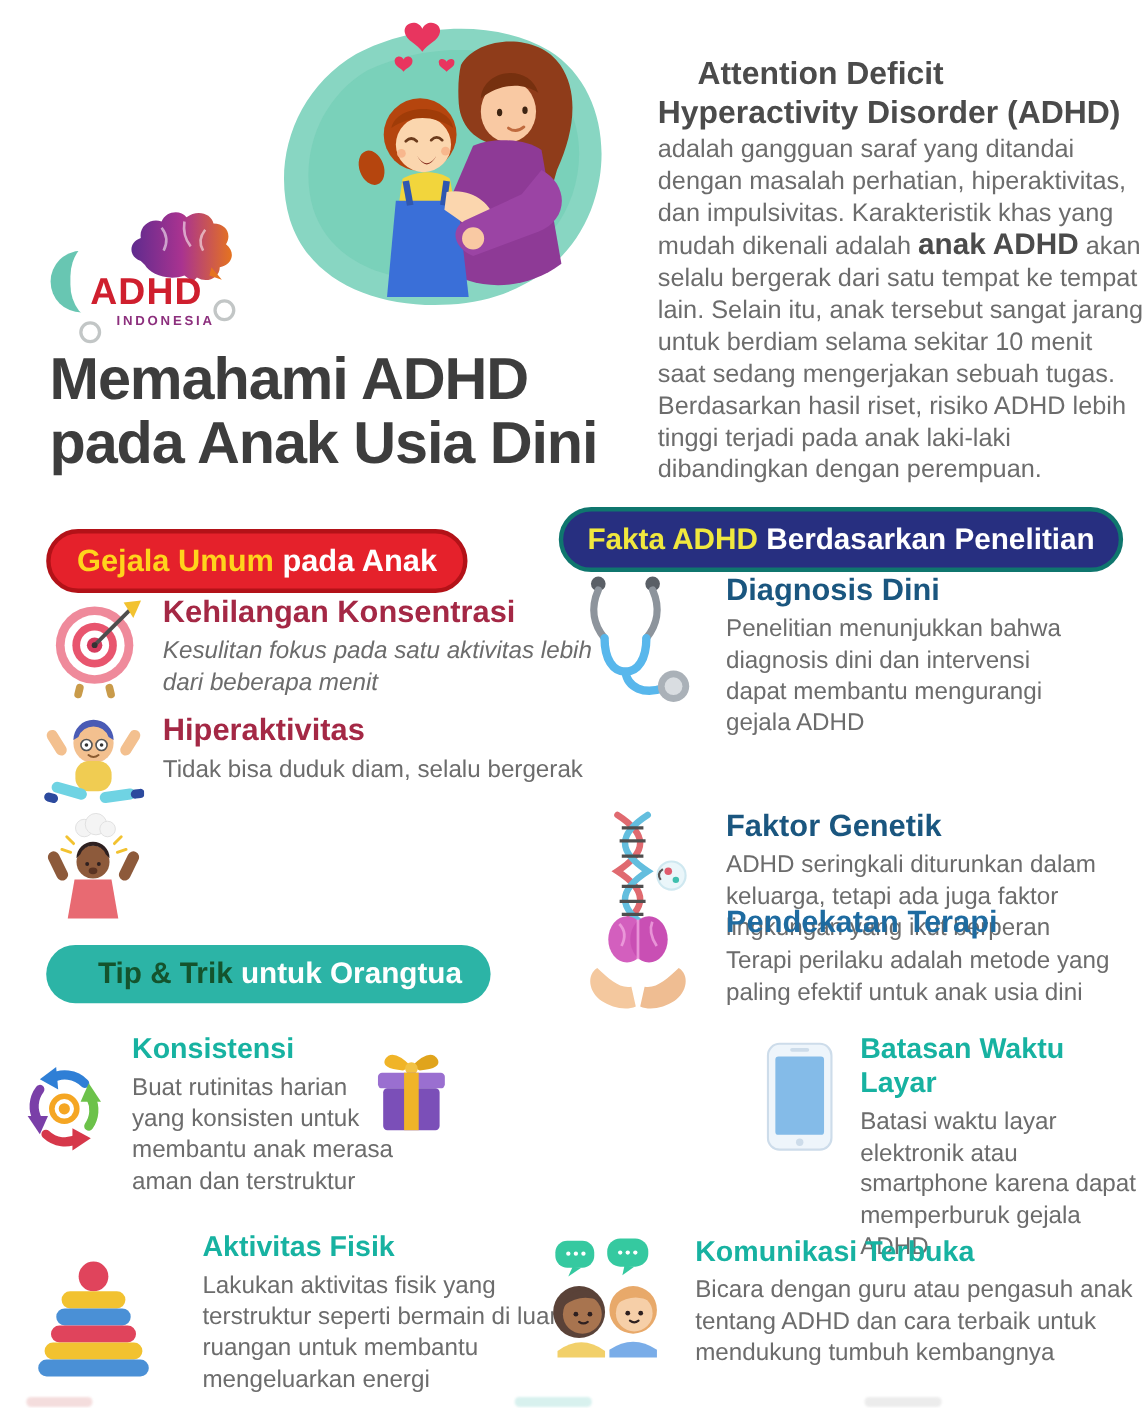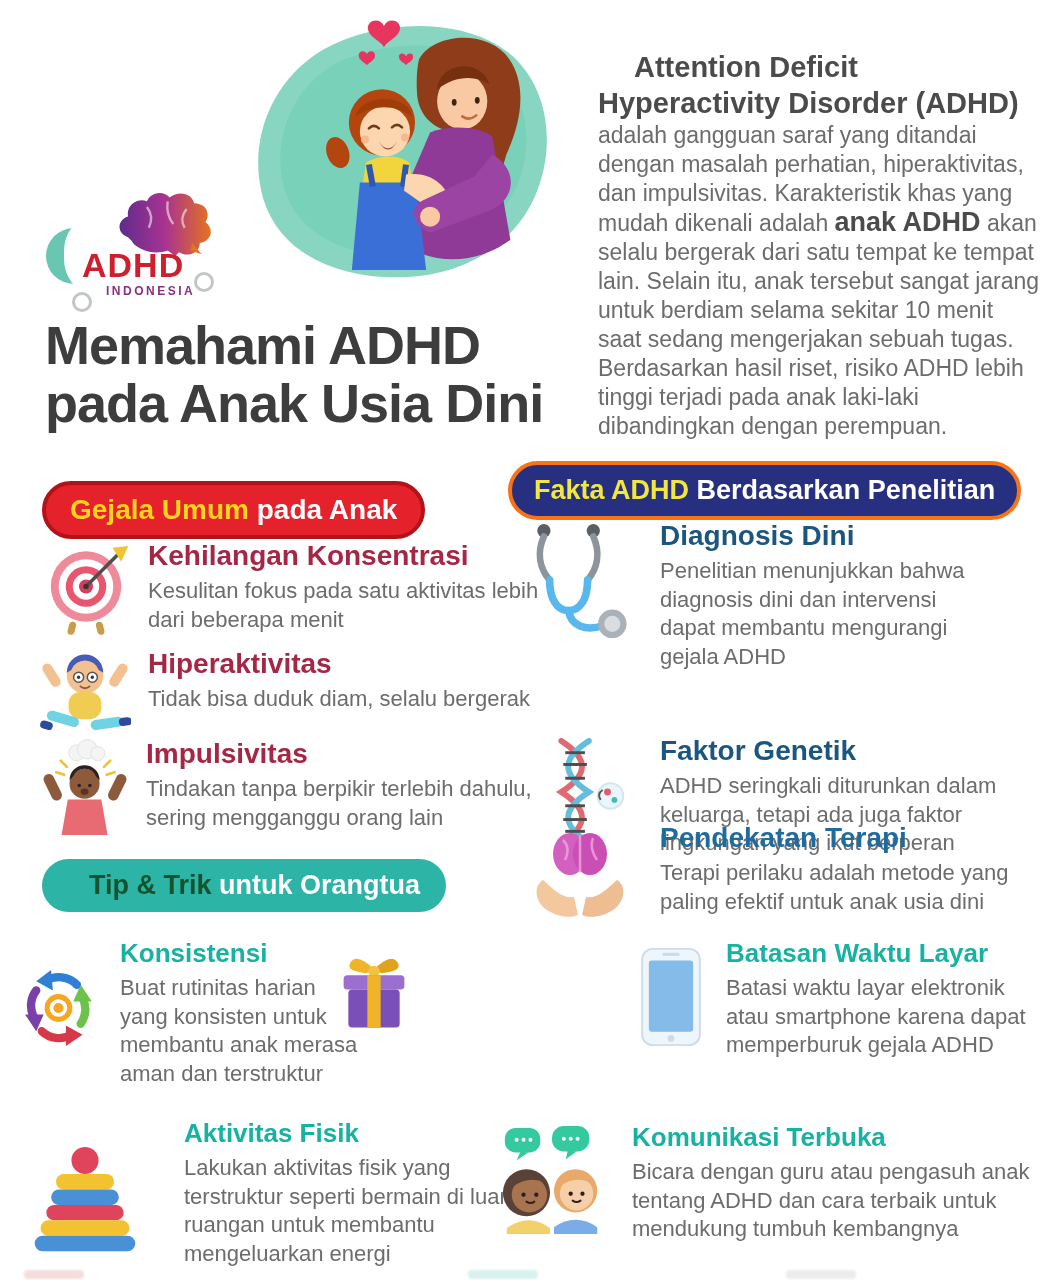--- a/index.html
+++ b/index.html
@@ -19,21 +19,21 @@
   .main-title{position:absolute;left:45px;top:316px;width:560px;font-size:54px;line-height:1.08;
               font-weight:bold;color:#3d3d3d;letter-spacing:-1px;}
   .intro{position:absolute;left:598px;top:26px;width:443px;font-size:23px;line-height:29px;color:#6c6c6c;}
   .intro .lead{font-size:29px;line-height:36px;font-weight:bold;color:#4b4b4b;margin-left:36px;}
   .intro .mid{font-size:27px;font-weight:bold;color:#4b4b4b;}
 
   
   .badge{position:absolute;white-space:nowrap;font-weight:bold;border-radius:34px;box-sizing:border-box;}
   .badge-gejala{left:42px;top:481px;background:#e5212b;border:4px solid #b31218;color:#fff;
                 font-size:28px;padding:9px 24px;}
-  .badge-fakta{left:508px;top:461px;background:#272f80;border:4px solid #f97316;color:#fff;
+  .badge-fakta{left:508px;top:461px;background:#272f80;border:4px solid #0f766e;color:#fff;
                font-size:27px;padding:10px 22px;}
   .badge-tips{left:42px;top:859px;background:#2cb4a6;color:#fff;font-size:27px;padding:11px 26px;}
   .hl-yellow{color:#ffd41c;}
   .hl-lime{color:#14532d;margin-left:21px;}
 
   
   .item{position:absolute;display:flex;align-items:flex-start;}
   .icon-box{flex:0 0 auto;display:flex;justify-content:center;}
   .item-text{margin-left:16px;}
   .g-title{font-size:28px;font-weight:bold;color:#a42845;margin-bottom:5px;}
@@ -130,21 +130,21 @@
         <circle cx="50" cy="52" r="23" fill="#e8556e"></circle>
           <circle cx="50" cy="52" r="15" fill="#fff"></circle>
         <circle cx="50" cy="52" r="8" fill="#d63c5e"></circle>
         <line x1="50" y1="52" x2="86" y2="16" stroke="#4e4e4e" stroke-width="4"></line>
         <path d="M80 8 L98 6 L90 24 Z" fill="#f2c230"></path>
           <circle cx="50" cy="52" r="3" fill="#333"></circle>
       </svg>
     </div>
     <div class="item-text">
       <div class="g-title">Kehilangan Konsentrasi</div>
-      <div class="desc" style="max-width:395px;">Kesulitan fokus pada satu aktivitas lebih dari beberapa menit</div>
+      <div class="desc" style="max-width:395px;font-style:italic;">Kesulitan fokus pada satu aktivitas lebih dari beberapa menit</div>
     </div>
   </div>
 
   <div class="item" style="left:38px;top:648px;">
     <div class="icon-box" style="width:94px;">
       <svg width="92" height="96" viewBox="0 0 100 105">
         <rect x="8" y="16" width="11" height="28" rx="5.5" fill="#f3c08f" transform="rotate(-32 13 30)"></rect>
         <rect x="81" y="16" width="11" height="28" rx="5.5" fill="#f3c08f" transform="rotate(32 87 30)"></rect>
         <circle cx="50" cy="30" r="20" fill="#f3c08f"></circle>
         <path d="M30 27 a20 20 0 0 1 40 0 l-5 -3 a16 16 0 0 0 -30 0 Z" fill="#4a5bb5"></path>
@@ -178,24 +178,20 @@
         <rect x="5" y="38" width="12" height="32" rx="6" fill="#8d5a3b" transform="rotate(-26 11 54)"></rect>
         <rect x="78" y="38" width="12" height="32" rx="6" fill="#8d5a3b" transform="rotate(26 84 54)"></rect>
         <circle cx="47" cy="50" r="17" fill="#8d5a3b"></circle>
         <path d="M30 46 a17 17 0 0 1 34 0 l-4 -4 a14 14 0 0 0 -26 0 Z" fill="#2e2020"></path>
         <circle cx="41" cy="52" r="2" fill="#2e2020"></circle>
           <circle cx="53" cy="52" r="2" fill="#2e2020"></circle>
         <ellipse cx="47" cy="59" rx="4.5" ry="3.5" fill="#5a3322"></ellipse>
         <path d="M28 68 h38 l7 40 h-52 Z" fill="#e86a72"></path>
       </svg>
     </div>
-    <div class="item-text">
-      <div class="g-title">Impulsivitas</div>
-      <div class="desc" style="max-width:400px;">Tindakan tanpa berpikir terlebih dahulu, sering mengganggu orang lain</div>
-    </div>
   </div>
 
   <div class="item" style="left:516px;top:520px;">
     <div class="icon-box" style="width:128px;">
       <svg width="114" height="126" viewBox="0 0 120 130">
         <circle cx="22" cy="10" r="7" fill="#5a5f66"></circle>
           <circle cx="74" cy="10" r="7" fill="#5a5f66"></circle>
         <path d="M22 16 c-8 18 -4 34 6 46" fill="none" stroke="#8d949c" stroke-width="7" stroke-linecap="round"></path>
         <path d="M74 16 c8 18 4 34 -6 46" fill="none" stroke="#8d949c" stroke-width="7" stroke-linecap="round"></path>
         <path d="M28 62 c0 20 8 32 20 32 c12 0 20 -12 20 -32" fill="none" stroke="#58b7ec" stroke-width="8" stroke-linecap="round"></path>
@@ -283,21 +279,21 @@
         <path d="M40 28 q-18 -18 -25 -7 q-5 9 17 11 Z" fill="#f0b428"></path>
         <path d="M40 28 q18 -18 25 -7 q5 9 -17 11 Z" fill="#e0a41c"></path>
         <circle cx="40" cy="30" r="6" fill="#f2c244"></circle>
         <rect x="8" y="34" width="64" height="15" rx="4" fill="#9a6fd0"></rect>
         <rect x="13" y="49" width="54" height="40" rx="4" fill="#7b4fb8"></rect>
         <rect x="33" y="34" width="14" height="55" fill="#f0b428"></rect>
       </svg>
     </div>
   </div>
 
-  <div class="item" style="left:632px;top:938px;justify-content:flex-end;">
+  <div class="item" style="left:688px;top:938px;justify-content:flex-end;">
     <div class="icon-box" style="width:78px;margin-top:8px;">
       <svg width="68" height="102" viewBox="0 0 70 106">
         <rect x="5" y="3" width="60" height="100" rx="11" fill="#eef5fb" stroke="#cddcea" stroke-width="2"></rect>
         <rect x="12" y="15" width="46" height="74" rx="3" fill="#84bbe8"></rect>
         <rect x="26" y="7" width="18" height="3.5" rx="1.75" fill="#cddcea"></rect>
         <circle cx="35" cy="96" r="3.5" fill="#cddcea"></circle>
       </svg>
     </div>
     <div class="item-text">
       <div class="t-title">Batasan Waktu Layar</div>

